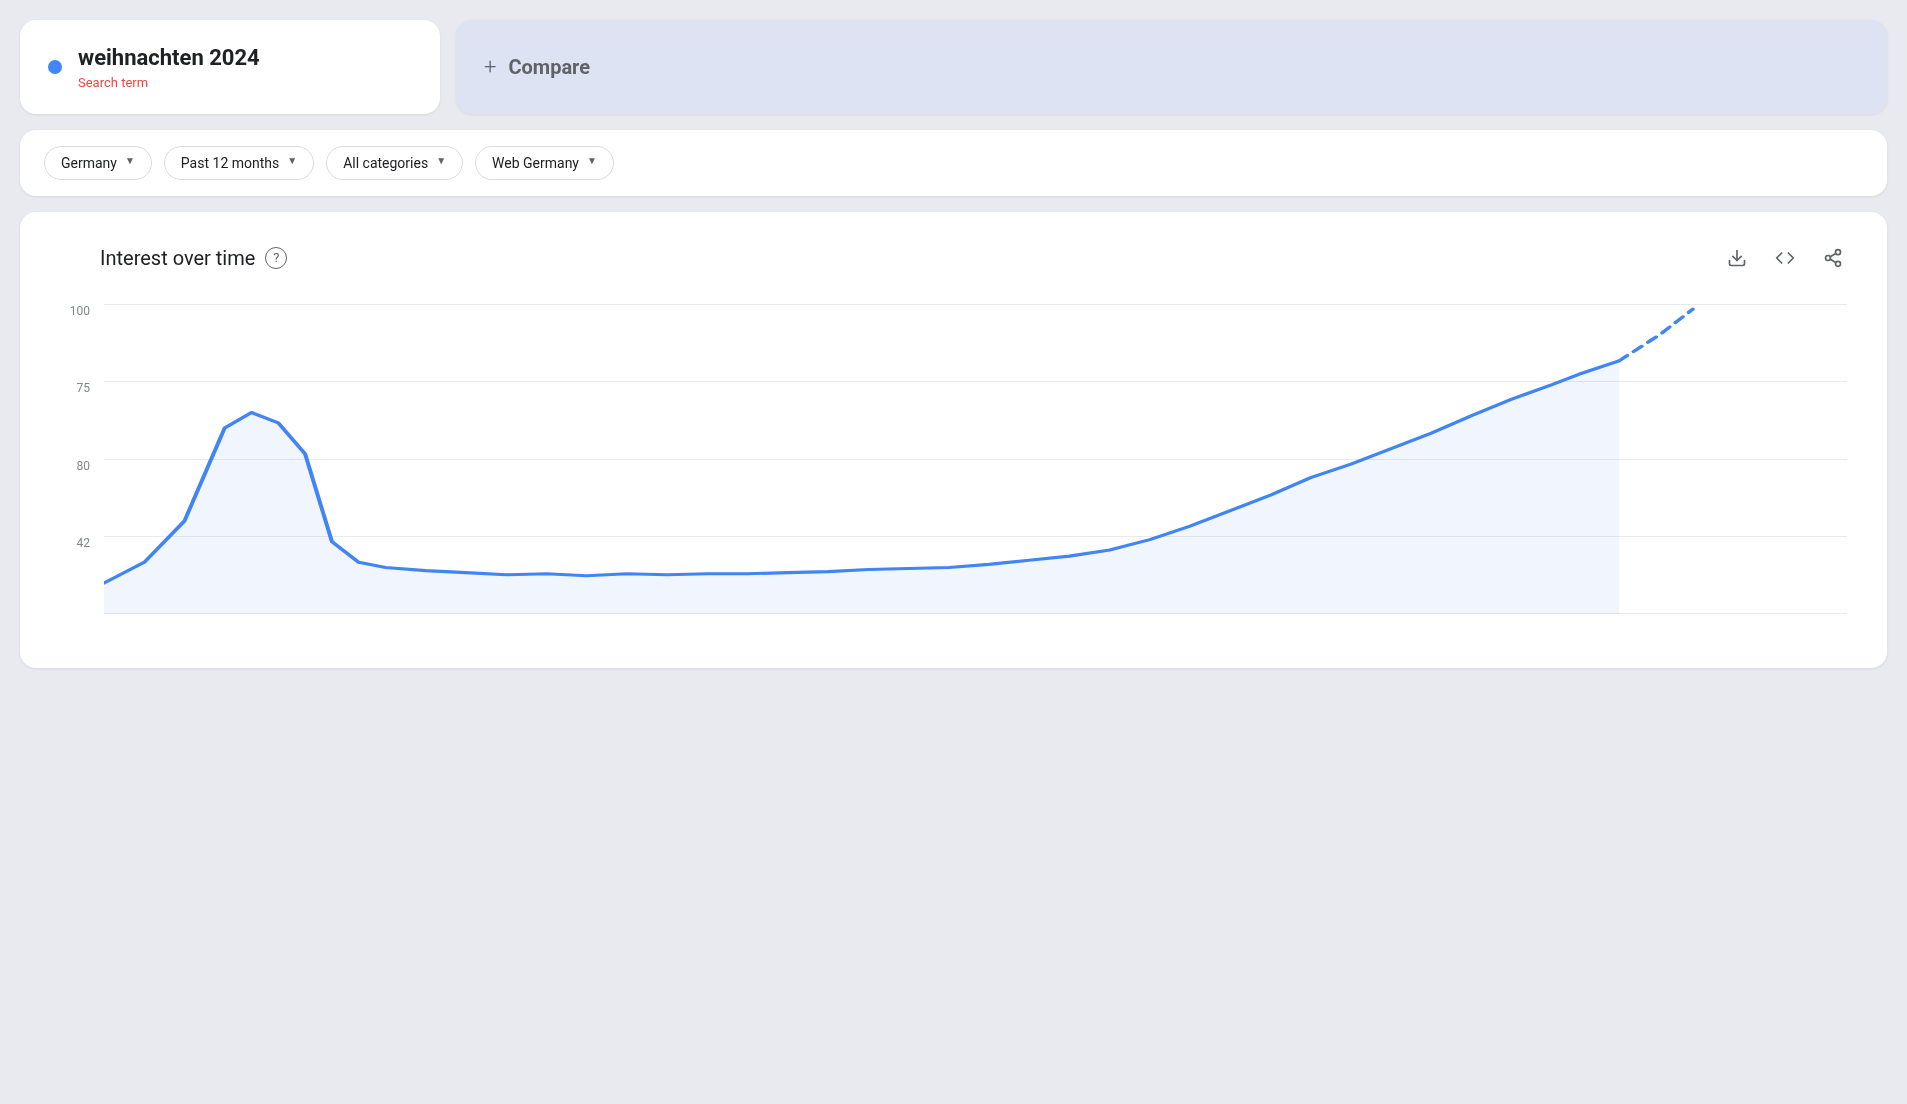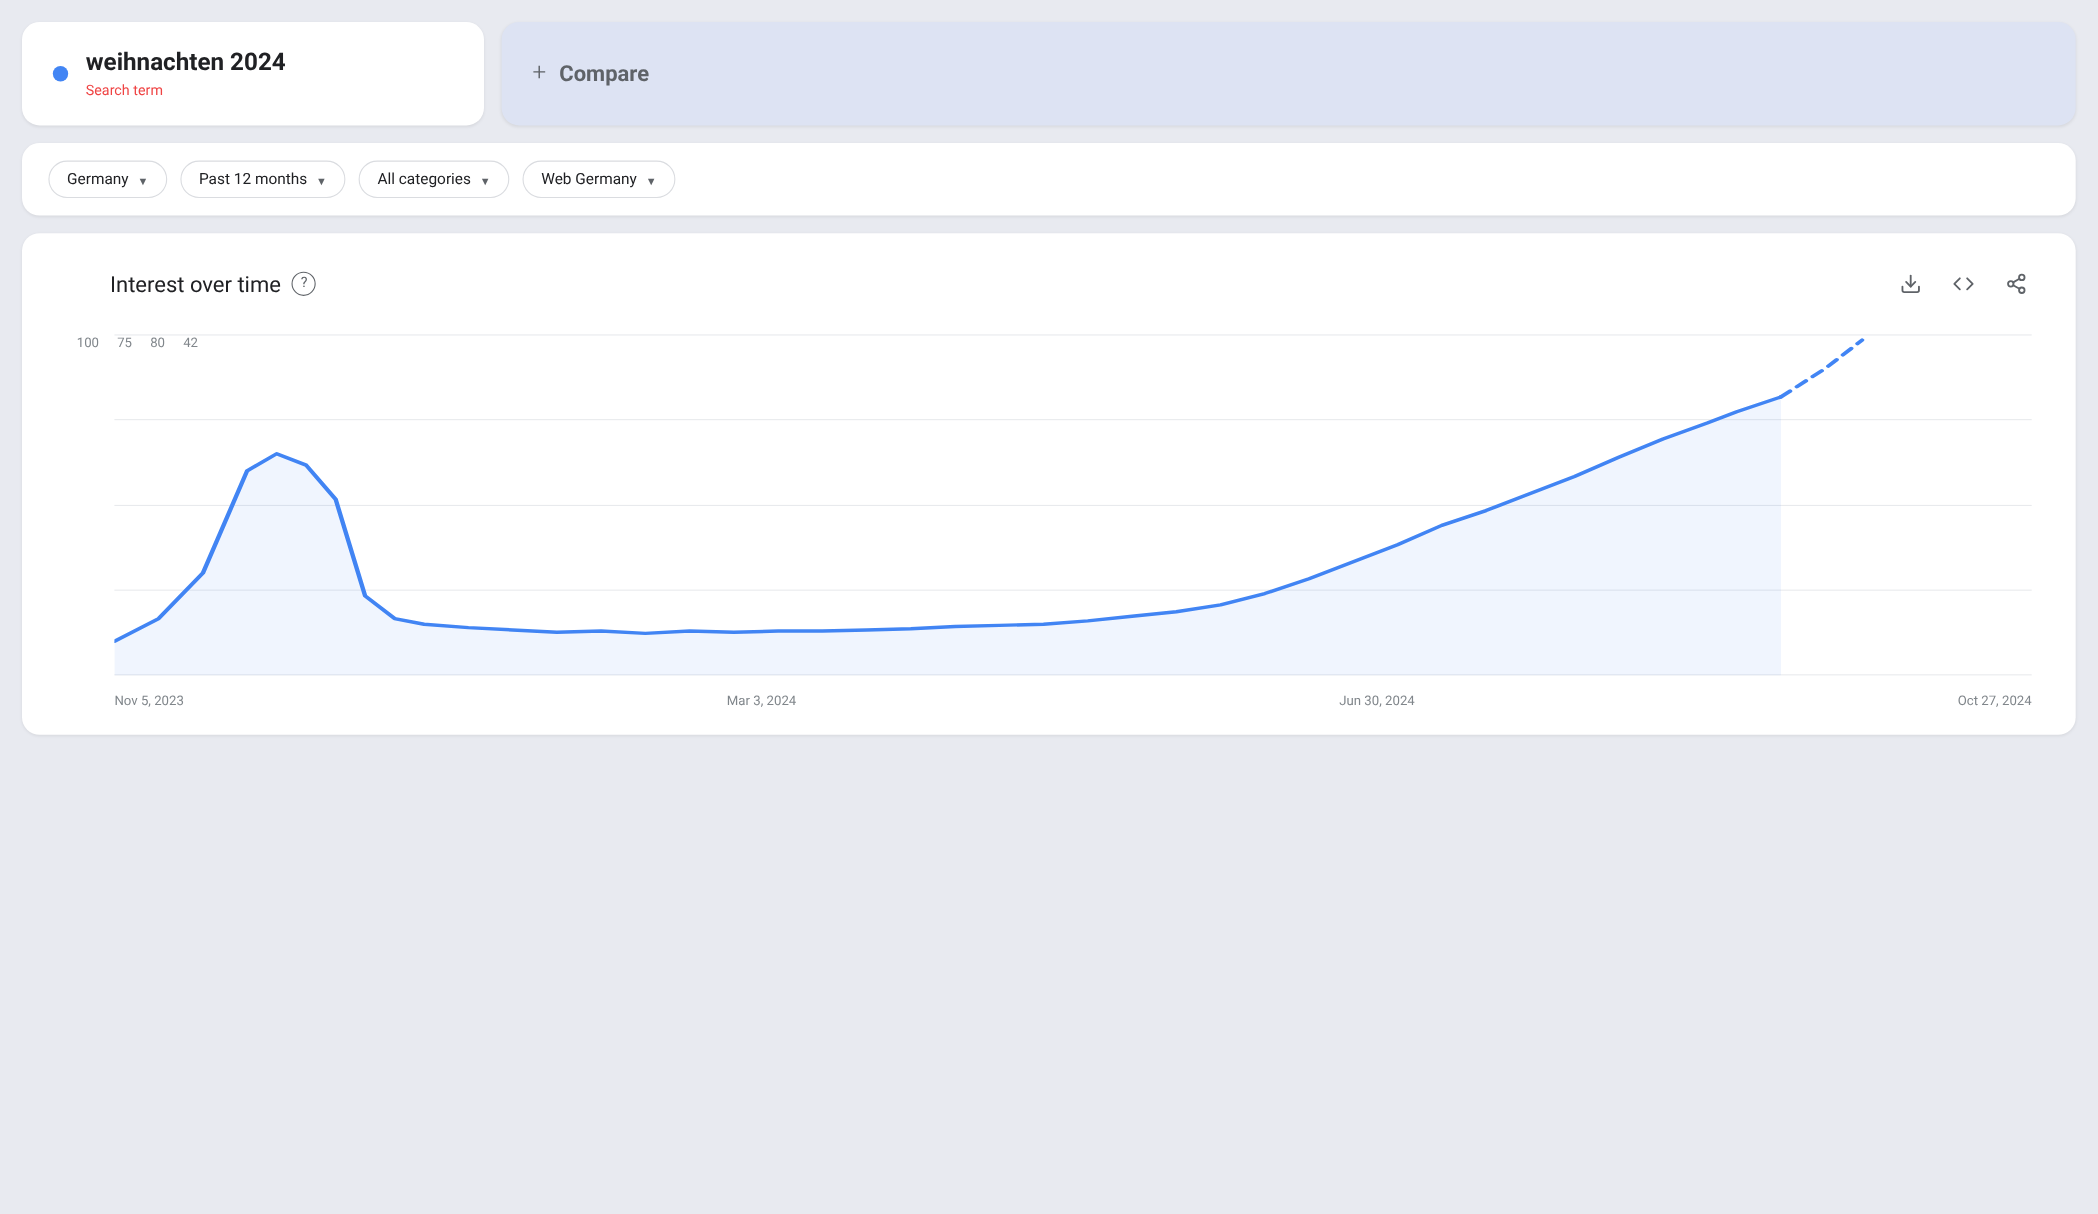--- a/index.html
+++ b/index.html
@@ -78,21 +78,21 @@
       padding: 16px 24px;
       display: flex;
       gap: 12px;
       align-items: center;
       margin-bottom: 16px;
       box-shadow: 0 1px 3px rgba(0,0,0,0.08);
     }
 
     .filter-btn {
       display: flex;
-      align-items: flex-end;
+      align-items: flex-start;
       gap: 8px;
       border: 1px solid #dadce0;
       border-radius: 24px;
       padding: 8px 16px;
       background: #fff;
       cursor: pointer;
       font-size: 14px;
       color: #202124;
       font-family: inherit;
     }
@@ -163,21 +163,21 @@
       position: relative;
       height: 340px;
     }
 
     .y-axis-labels {
       position: absolute;
       left: 0;
       top: 0;
       height: 100%;
       display: flex;
-      flex-direction: row;
+      flex-direction: column;
       justify-content: space-between;
       padding-bottom: 30px;
     }
 
     .y-label {
       font-size: 12px;
       color: #80868b;
       width: 30px;
       text-align: right;
     }
@@ -411,20 +411,14 @@
             1050,92
             1080,78
             1100,68
             1130,55
             1130,300
             0,300
           "></polygon>
       </svg>
     </div>
 
-    <div class="x-axis-labels">
-      <span class="x-label">Nov 5, 2023</span>
-      <span class="x-label">Mar 3, 2024</span>
-      <span class="x-label">Jun 30, 2024</span>
-      <span class="x-label">Oct 27, 2024</span>
-    </div>
   </div>
 </div>
 
 </body></html>

